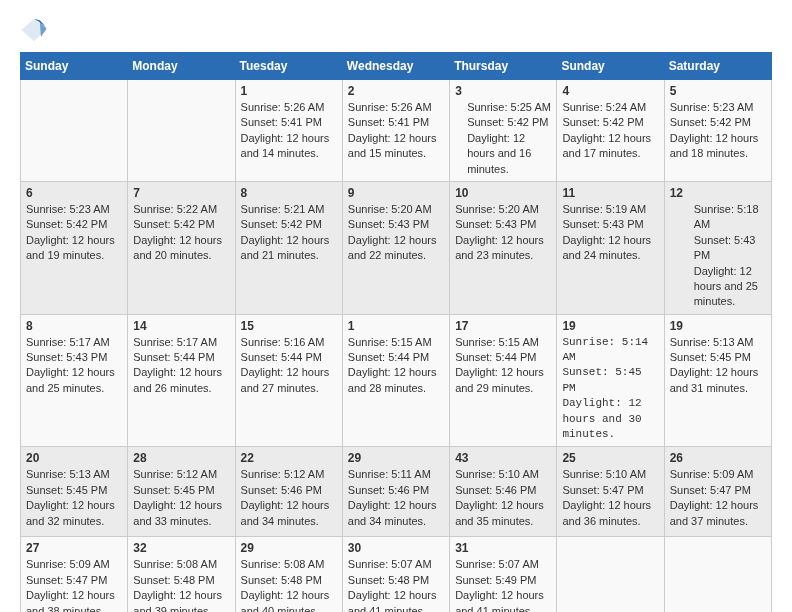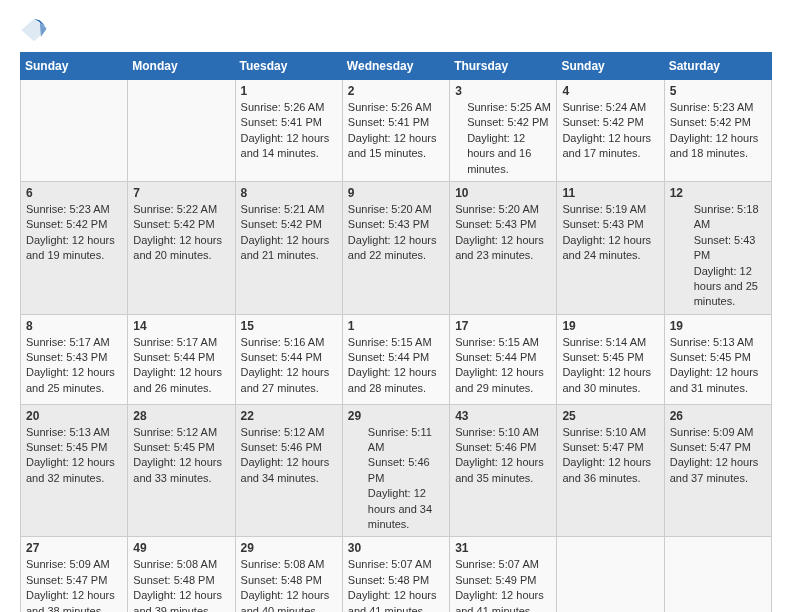--- a/index.html
+++ b/index.html
@@ -178,21 +178,21 @@
 Daylight: 12 hours and 28 minutes.</div>
           </td>
           <td>
             <span class="day-number">17</span>
             <div class="day-info" style="white-space: pre-line;">Sunrise: 5:15 AM
 Sunset: 5:44 PM
 Daylight: 12 hours and 29 minutes.</div>
           </td>
           <td>
             <span class="day-number">19</span>
-            <div class="day-info" style="white-space: pre-line;">Sunrise: 5:14 AM
+            <div class="day-info" style="white-space: pre-line; font-family: Liberation Mono, monospace;">Sunrise: 5:14 AM
 Sunset: 5:45 PM
 Daylight: 12 hours and 30 minutes.</div>
           </td>
           <td>
             <span class="day-number">19</span>
             <div class="day-info" style="white-space: pre-line;">Sunrise: 5:13 AM
 Sunset: 5:45 PM
 Daylight: 12 hours and 31 minutes.</div>
           </td>
         </tr>
@@ -210,21 +210,21 @@
 Daylight: 12 hours and 33 minutes.</div>
           </td>
           <td>
             <span class="day-number">22</span>
             <div class="day-info" style="white-space: pre-line;">Sunrise: 5:12 AM
 Sunset: 5:46 PM
 Daylight: 12 hours and 34 minutes.</div>
           </td>
           <td>
             <span class="day-number">29</span>
-            <div class="day-info" style="white-space: pre-line; margin-left: 20px;">Sunrise: 5:11 AM
+            <div class="day-info" style="white-space: pre-line;">Sunrise: 5:11 AM
 Sunset: 5:46 PM
 Daylight: 12 hours and 34 minutes.</div>
           </td>
           <td>
             <span class="day-number">43</span>
             <div class="day-info" style="white-space: pre-line;">Sunrise: 5:10 AM
 Sunset: 5:46 PM
 Daylight: 12 hours and 35 minutes.</div>
           </td>
           <td>
@@ -241,21 +241,21 @@
           </td>
         </tr>
         <tr>
           <td>
             <span class="day-number">27</span>
             <div class="day-info" style="white-space: pre-line;">Sunrise: 5:09 AM
 Sunset: 5:47 PM
 Daylight: 12 hours and 38 minutes.</div>
           </td>
           <td>
-            <span class="day-number">49</span>
+            <span class="day-number">32</span>
             <div class="day-info" style="white-space: pre-line;">Sunrise: 5:08 AM
 Sunset: 5:48 PM
 Daylight: 12 hours and 39 minutes.</div>
           </td>
           <td>
             <span class="day-number">29</span>
             <div class="day-info" style="white-space: pre-line;">Sunrise: 5:08 AM
 Sunset: 5:48 PM
 Daylight: 12 hours and 40 minutes.</div>
           </td>

